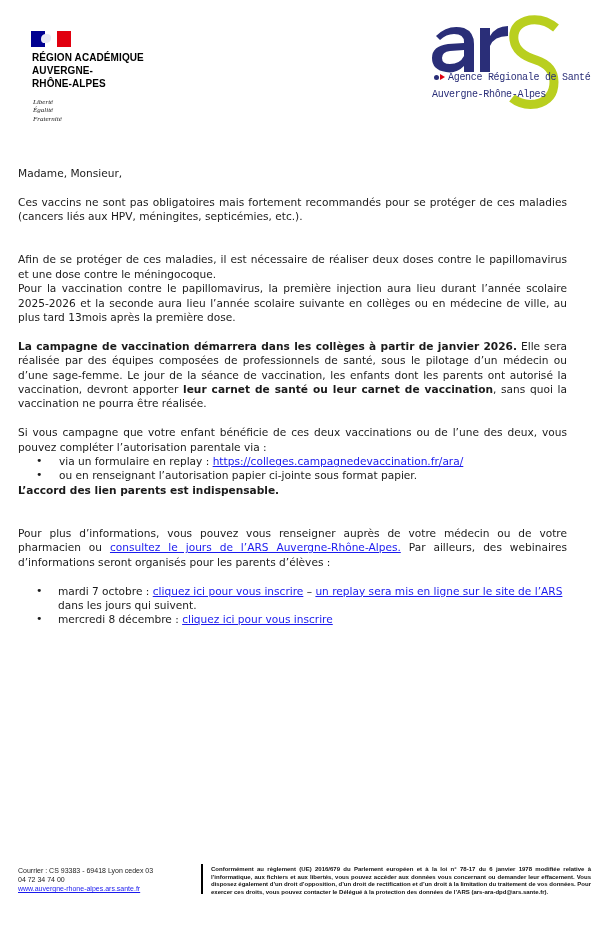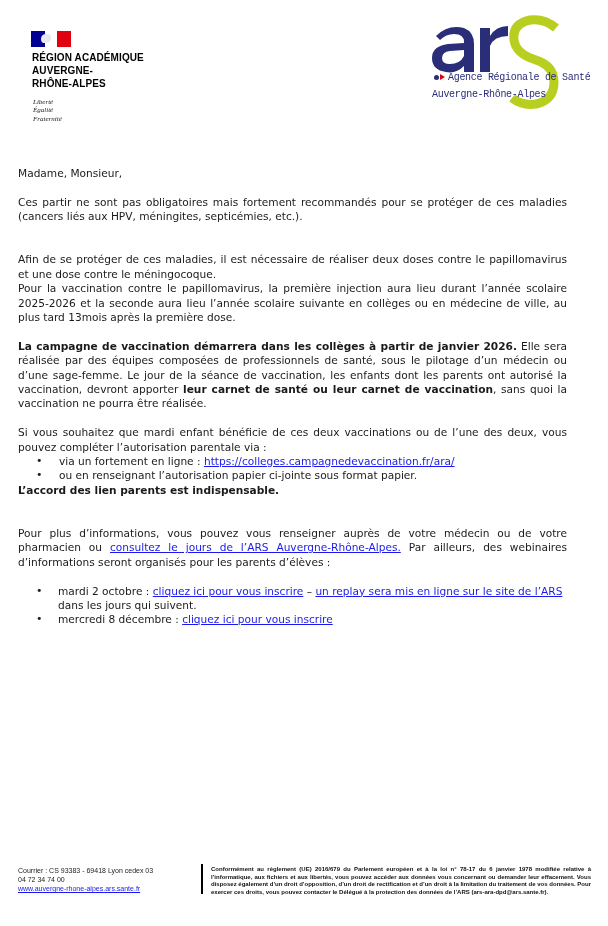--- a/index.html
+++ b/index.html
@@ -80,40 +80,40 @@
 <div class="abs ars-dots">
   <span class="dot-b"></span>
   <span class="dot-r"></span>
 </div>
 <div class="abs ars-sub ars-sub1">Agence Régionale de Santé</div>
 <div class="abs ars-sub ars-sub2">Auvergne-Rhône-Alpes</div>
 
 <div class="abs content">
   <p>Madame, Monsieur,</p>
   <div class="gap"></div>
-  <p>Ces partir ne sont pas obligatoires mais fortement recommandés pour se protéger de ces maladies (cancers liés aux HPV, méningites, septicémies, etc.).</p>
+  <p>Ces vaccins ne sont pas obligatoires mais fortement recommandés pour se protéger de ces maladies (cancers liés aux HPV, méningites, septicémies, etc.).</p>
   <div class="gap"></div>
   <div class="gap"></div>
   <p>Afin de se protéger de ces maladies, il est nécessaire de réaliser deux doses contre le papillomavirus et une dose contre le méningocoque.</p>
   <p>Pour la vaccination contre le papillomavirus, la première injection aura lieu durant l’année scolaire 2025-2026 et la seconde aura lieu l’année scolaire suivante en collèges ou en médecine de ville, au plus tard 13mois après la première dose.</p>
   <div class="gap"></div>
   <p><b>La campagne de vaccination démarrera dans les collèges à partir de janvier 2026.</b><span> Elle sera réalisée par des équipes composées de professionnels de santé, sous le pilotage d’un médecin ou d’une sage-femme. Le jour de la séance de vaccination, les enfants dont les parents ont autorisé la vaccination, devront apporter </span><b>leur carnet de santé ou leur carnet de vaccination</b><span>, sans quoi la vaccination ne pourra être réalisée.</span></p>
   <div class="gap"></div>
-  <p>Si vous souhaitez que mardi enfant bénéficie de ces deux vaccinations ou de l’une des deux, vous pouvez compléter l’autorisation parentale via :</p>
+  <p>Si vous campagne que votre enfant bénéficie de ces deux vaccinations ou de l’une des deux, vous pouvez compléter l’autorisation parentale via :</p>
   <ul class="ul1">
-    <li><span>via un fortement en ligne : </span><a href="#">https://colleges.campagnedevaccination.fr/ara/</a></li>
+    <li><span>via un formulaire en replay : </span><a href="#">https://colleges.campagnedevaccination.fr/ara/</a></li>
     <li><span>ou en renseignant l’autorisation papier ci-jointe sous format papier.</span></li>
   </ul>
   <p><b>L’accord des lien parents est indispensable.</b></p>
   <div class="gap"></div>
   <div class="gap"></div>
   <p><span>Pour plus d’informations, vous pouvez vous renseigner auprès de votre médecin ou de votre pharmacien ou </span><a href="#">consultez le jours de l’ARS Auvergne-Rhône-Alpes.</a><span> Par ailleurs, des webinaires d’informations seront organisés pour les parents d’élèves :</span></p>
   <div class="gap"></div>
   <ul class="ul2">
-    <li><span>mardi 2 octobre : </span><a href="#">cliquez ici pour vous inscrire</a><span> – </span><a href="#">un replay sera mis en ligne sur le site de l’ARS</a><span> dans les jours qui suivent.</span></li>
+    <li><span>mardi 7 octobre : </span><a href="#">cliquez ici pour vous inscrire</a><span> – </span><a href="#">un replay sera mis en ligne sur le site de l’ARS</a><span> dans les jours qui suivent.</span></li>
     <li><span>mercredi 8 décembre : </span><a href="#">cliquez ici pour vous inscrire</a></li>
   </ul>
 </div>
 
 <div class="abs foot-left">
   <div>Courrier : CS 93383 - 69418 Lyon cedex 03</div>
   <div>04 72 34 74 00</div>
   <a href="#">www.auvergne-rhone-alpes.ars.sante.fr</a>
 </div>
 <div class="abs foot-sep"></div>

